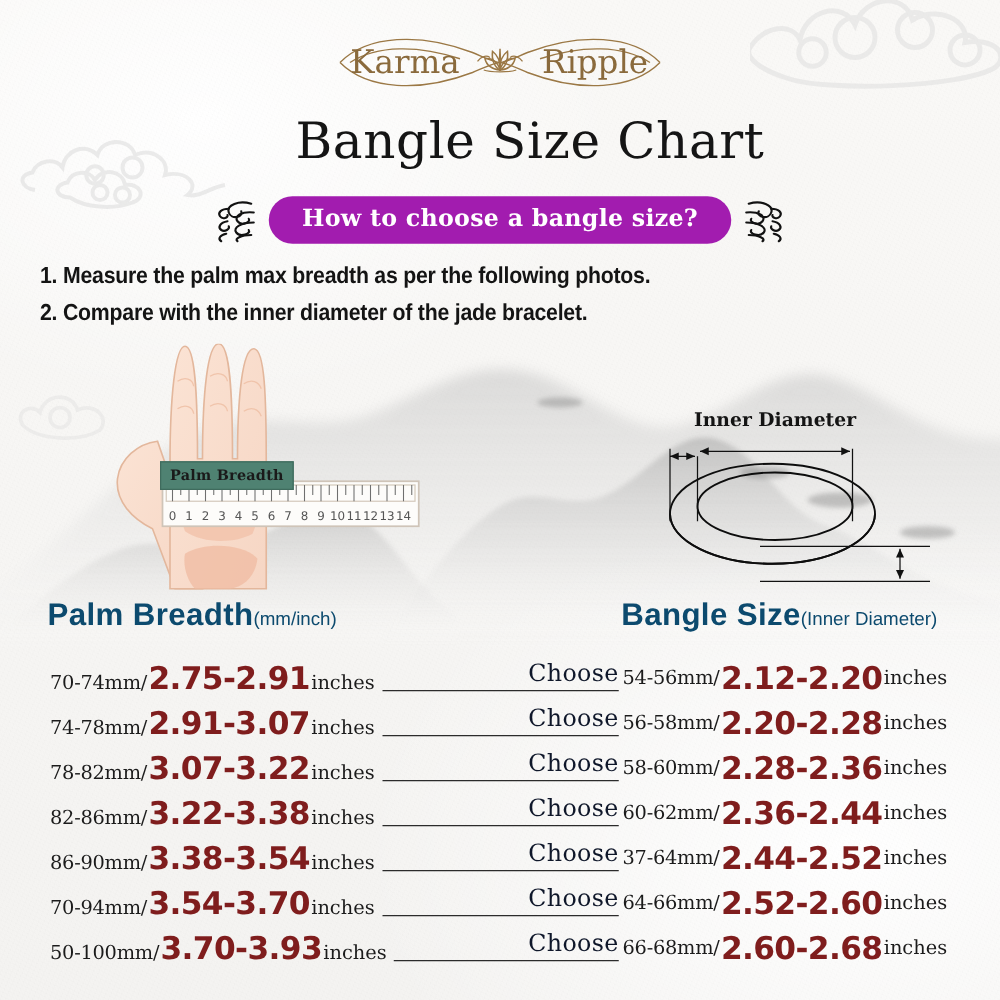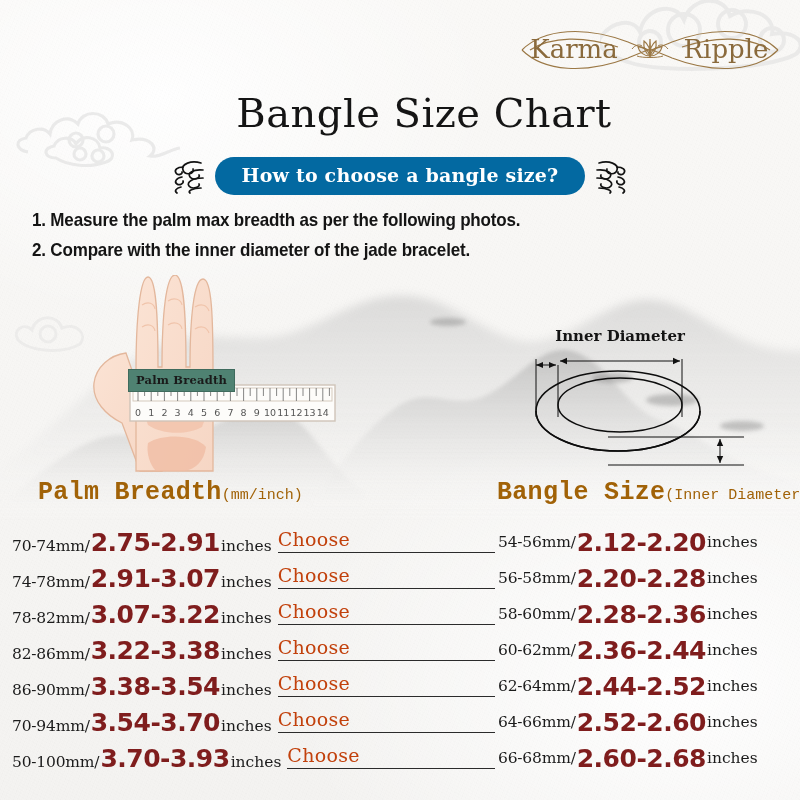--- a/index.html
+++ b/index.html
@@ -25,39 +25,39 @@
       repeating-linear-gradient(27deg, rgba(0,0,0,.012) 0 1px, rgba(255,255,255,0) 1px 3px),
       repeating-linear-gradient(113deg, rgba(0,0,0,.010) 0 1px, rgba(255,255,255,0) 1px 4px),
       repeating-linear-gradient(68deg, rgba(0,0,0,.008) 0 1px, rgba(255,255,255,0) 1px 2px);
   }
   .mountains{position:absolute;left:0;top:230px;width:800px;height:290px;opacity:.82;}
   .cloud{position:absolute;opacity:.5;}
 
   
   .logo-wrap{
     position:absolute;left:0;top:18px;width:800px;height:62px;
-    display:flex;align-items:center;justify-content:flex-end;
+    display:flex;align-items:center;justify-content:center;
   }
   .logo-svg{display:block;}
 
   .title{
     position:absolute;left:0;top:90px;width:800px;
     text-align:center;
     font-size:40px;letter-spacing:.5px;
     color:#151515;
     font-family:"DejaVu Serif", serif;
     margin-left:24px;
   }
 
   .subtitle-row{
     position:absolute;left:0;top:155px;width:800px;height:42px;
     display:flex;align-items:center;justify-content:center;gap:8px;
   }
   .pill{
-    background:#0369a1;color:#fff;border-radius:22px;
+    background:#a21caf;color:#fff;border-radius:22px;
     padding:7px 27px 9px;
     font-size:19px;font-weight:bold;letter-spacing:.2px;
     font-family:"DejaVu Serif", serif;
     white-space:nowrap;
   }
   .flourish{width:36px;height:38px;display:block;}
   .flourish.right{transform:scaleX(-1);}
 
   .steps{
     position:absolute;left:0;top:205px;width:800px;
@@ -80,22 +80,22 @@
     font-family:"DejaVu Serif", serif;
     font-weight:bold;font-size:11.5px;letter-spacing:.2px;
     padding:3px 7px 4px;
     border:1px solid #3f6b5d;
     z-index:4;
   }
 
   
   .sec-head{
     position:absolute;
-    font-family:Liberation Mono, monospace;
-    color:#a16207;white-space:nowrap;
+    font-family:Liberation Sans, sans-serif;
+    color:#0c4a6e;white-space:nowrap;
   }
   .sec-head .big{font-size:25px;font-weight:bold;letter-spacing:.3px;}
   .sec-head .small{font-size:15px;}
   #sec-left{left:38px;top:478px;}
   #sec-right{left:497px;top:478px;}
 
   
   .tbl{position:absolute;top:524px;}
   #tbl-left{left:0;width:495px;}
   #tbl-right{left:486px;width:314px;}
@@ -110,33 +110,33 @@
   .mm{font-size:15.5px;letter-spacing:-.2px;}
   .inch{
     font-size:25px;font-weight:bold;color:#7f1d1d;
     letter-spacing:-.5px;
     font-family:"DejaVu Sans", sans-serif;
     margin:16px 1px;
   }
   .unit{font-size:15.5px;}
 
   
-  #tbl-left .row{padding-left:12px;}
+  #tbl-left .row{padding-left:40px;}
   #tbl-left .cells{display:flex;align-items:baseline;}
   .connector{
     position:relative;flex:1;min-width:150px;
     height:36px;margin-left:6px;
   }
   .connector .line{
     position:absolute;left:0;right:0;bottom:7px;height:1px;background:#2b2b2b;
   }
   .choose{
     position:absolute;left:0;right:0;bottom:10px;
-    text-align:left;
-    color:#c2410c;
+    text-align:right;
+    color:#0f172a;
     font-family:"DejaVu Serif", serif;
     font-size:19px;letter-spacing:.3px;
   }
   #tbl-right .row{padding-left:12px;}
 </style>
 </head>
 <body>
 
 <div id="page">
 
@@ -483,21 +483,21 @@
         <span class="mm">58-60mm/</span>
         <span class="inch">2.28-2.36</span>
         <span class="unit">inches</span>
       </div>
       <div class="row">
         <span class="mm">60-62mm/</span>
         <span class="inch">2.36-2.44</span>
         <span class="unit">inches</span>
       </div>
       <div class="row">
-        <span class="mm">62-64mm/</span>
+        <span class="mm">37-64mm/</span>
         <span class="inch">2.44-2.52</span>
         <span class="unit">inches</span>
       </div>
       <div class="row">
         <span class="mm">64-66mm/</span>
         <span class="inch">2.52-2.60</span>
         <span class="unit">inches</span>
       </div>
       <div class="row">
         <span class="mm">66-68mm/</span>

